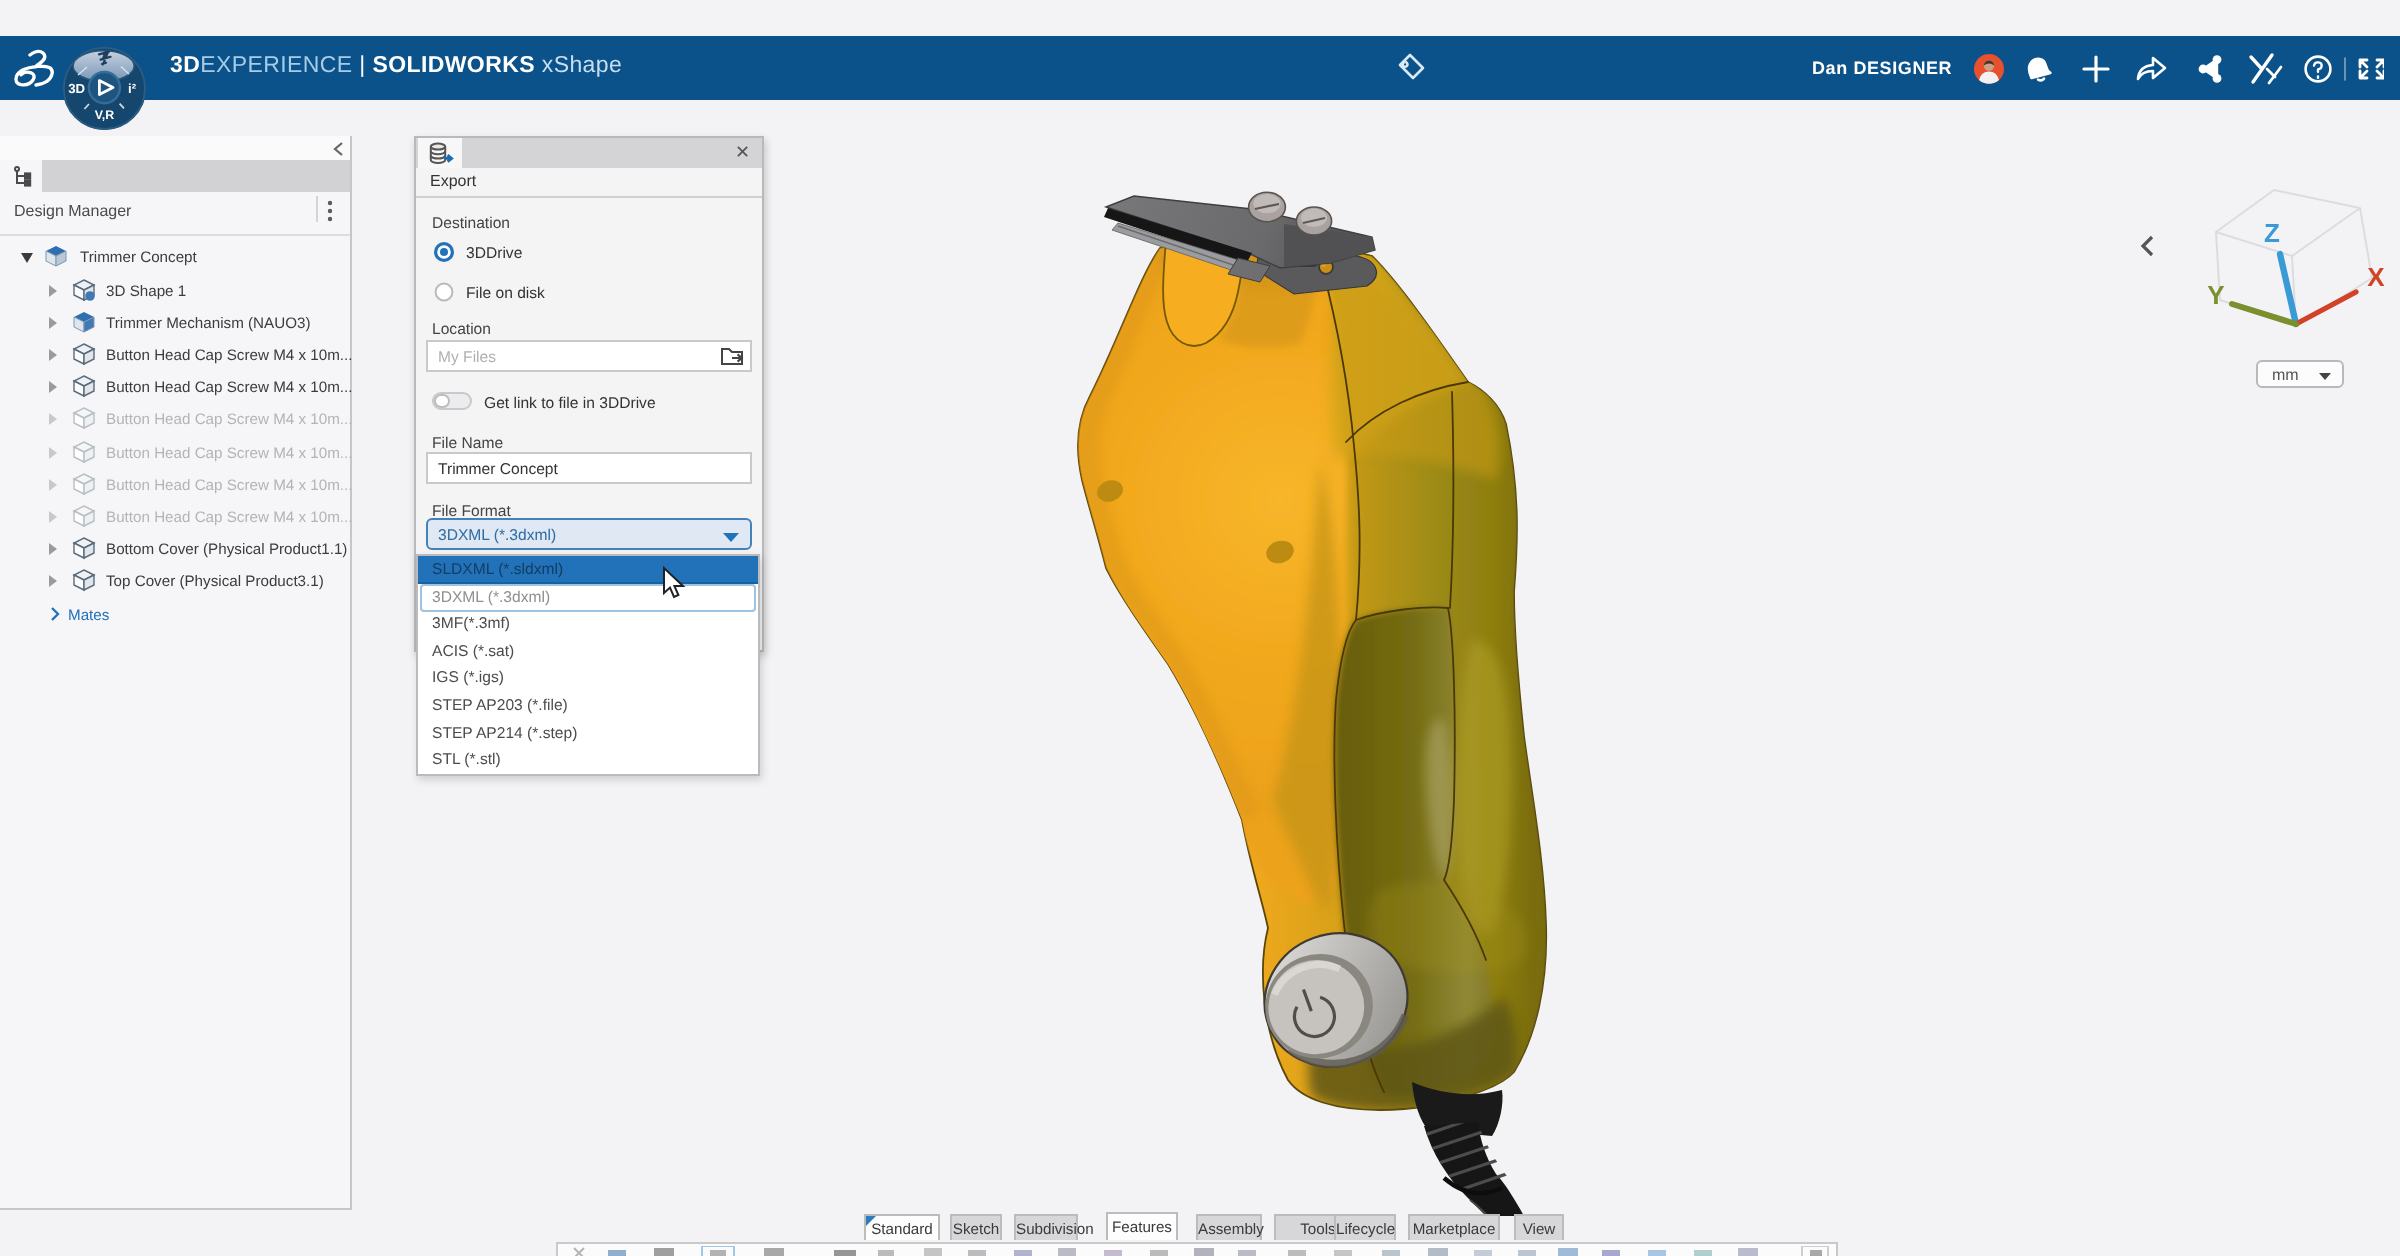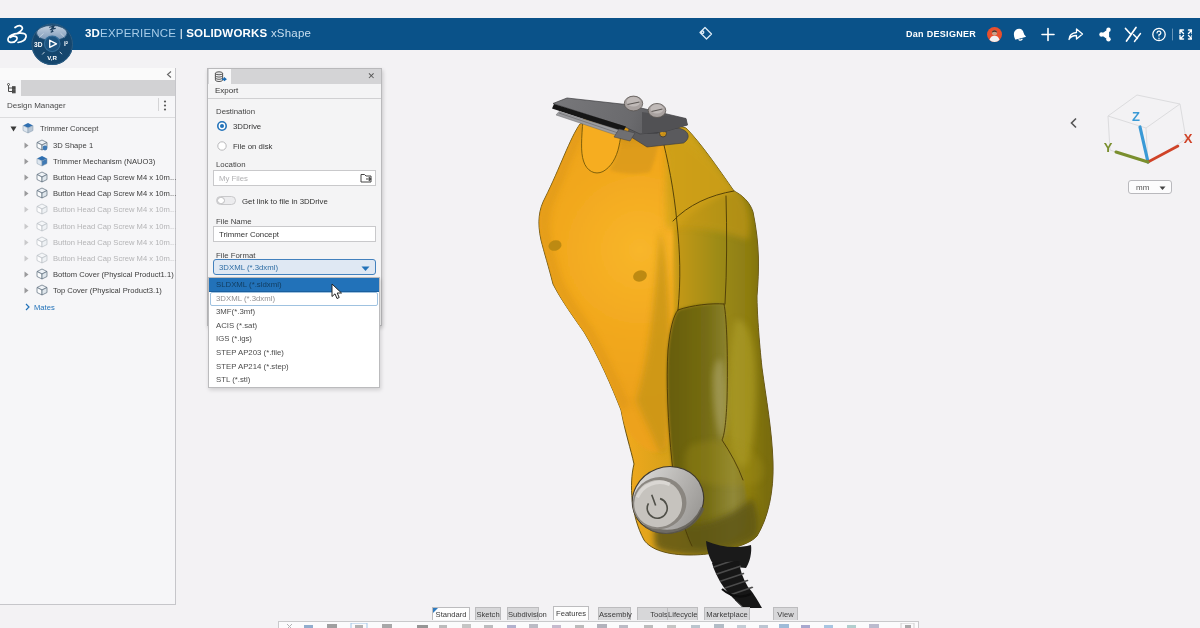--- a/index.html
+++ b/index.html
@@ -570,21 +570,21 @@
     <div class="tab white" style="left:2px;width:38px;">Standard<svg class="abs" style="left:0;top:0" width="5" height="5" viewBox="0 0 5 5">
           <path d="M0 0 L5 0 L0 5 Z" fill="#2e7bbf"></path>
         </svg></div>
     <div class="tab" style="left:45px;width:26px;">Sketch</div>
     <div class="tab" style="left:77px;width:32px;">Subdivision</div>
     <div class="tab white" style="left:123px;width:36px;top:-1px;height:14px;">Features</div>
     <div class="tab" style="left:168px;width:33px;">Assembly</div>
     <div class="tab" style="left:207px;width:44px;">Tools</div>
     <div class="tab" style="left:237px;width:31px;">Lifecycle</div>
     <div class="tab" style="left:274px;width:46px;">Marketplace</div>
-    <div class="tab" style="left:327px;width:25px;margin-left:16px;">View</div>
+    <div class="tab" style="left:327px;width:25px;">View</div>
   </div>
   <div id="iconstrip">
     <svg width="639" height="6" viewBox="0 0 639 6" style="position:absolute;left:0;top:1px;opacity:0.55">
       <g fill="#6a6a6e">
         <path d="M8 1 L13 6 M13 1 L8 6" stroke="#7a7a7e" stroke-width="1" fill="none"></path>
         <rect x="25" y="2" width="9" height="4" fill="#3d6fa8"></rect>
         <rect x="48" y="1" width="10" height="5" fill="#555"></rect>
         <rect x="72" y="0" width="16" height="6" fill="none" stroke="#5b9bd5" stroke-width="1"></rect>
         <rect x="76" y="2" width="8" height="4" fill="#777"></rect>
         <rect x="103" y="1" width="10" height="5" fill="#666"></rect>

